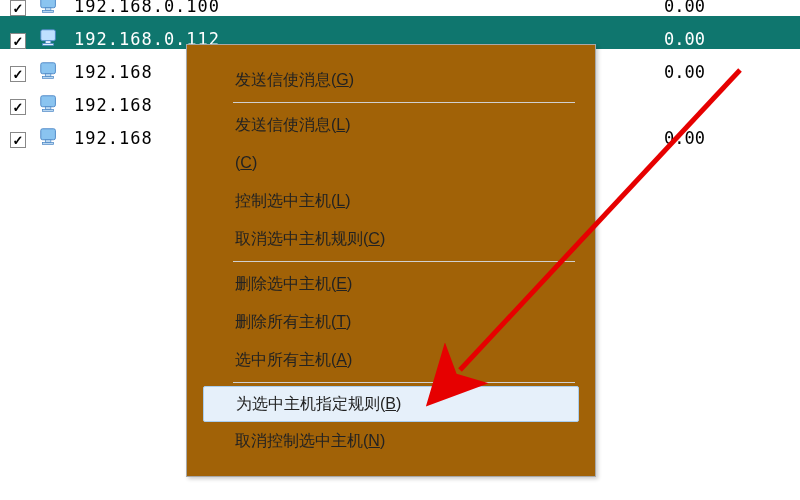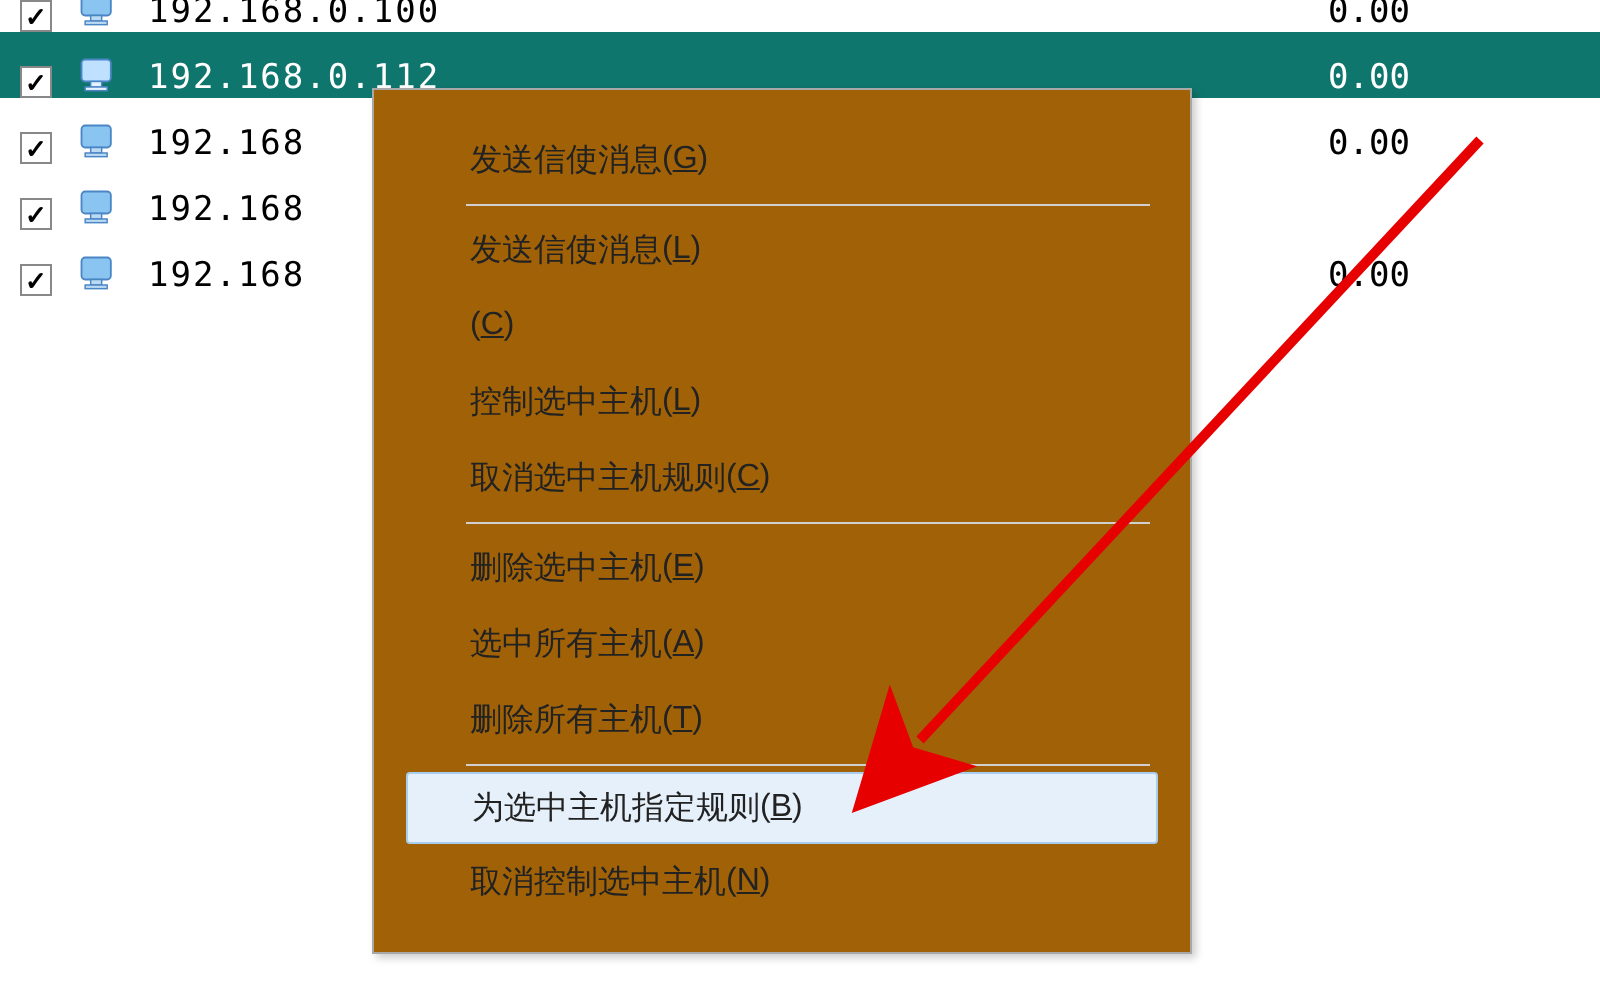--- a/index.html
+++ b/index.html
@@ -206,26 +206,26 @@
     <div class="menu-item">
       <span>取消选中主机规则</span>
       <span>(<span class="mnemonic">C</span>)</span>
     </div>
     <div class="menu-sep"></div>
     <div class="menu-item">
       <span>删除选中主机</span>
       <span>(<span class="mnemonic">E</span>)</span>
     </div>
     <div class="menu-item">
+      <span>删除所有主机</span>
+      <span>(<span class="mnemonic">T</span>)</span>
+    </div>
+    <div class="menu-item">
       <span>选中所有主机</span>
       <span>(<span class="mnemonic">A</span>)</span>
-    </div>
-    <div class="menu-item">
-      <span>删除所有主机</span>
-      <span>(<span class="mnemonic">T</span>)</span>
     </div>
     <div class="menu-sep"></div>
     <div class="menu-item hover">
       <span>为选中主机指定规则</span>
       <span>(<span class="mnemonic">B</span>)</span>
     </div>
     <div class="menu-item">
       <span>取消控制选中主机</span>
       <span>(<span class="mnemonic">N</span>)</span>
     </div>

